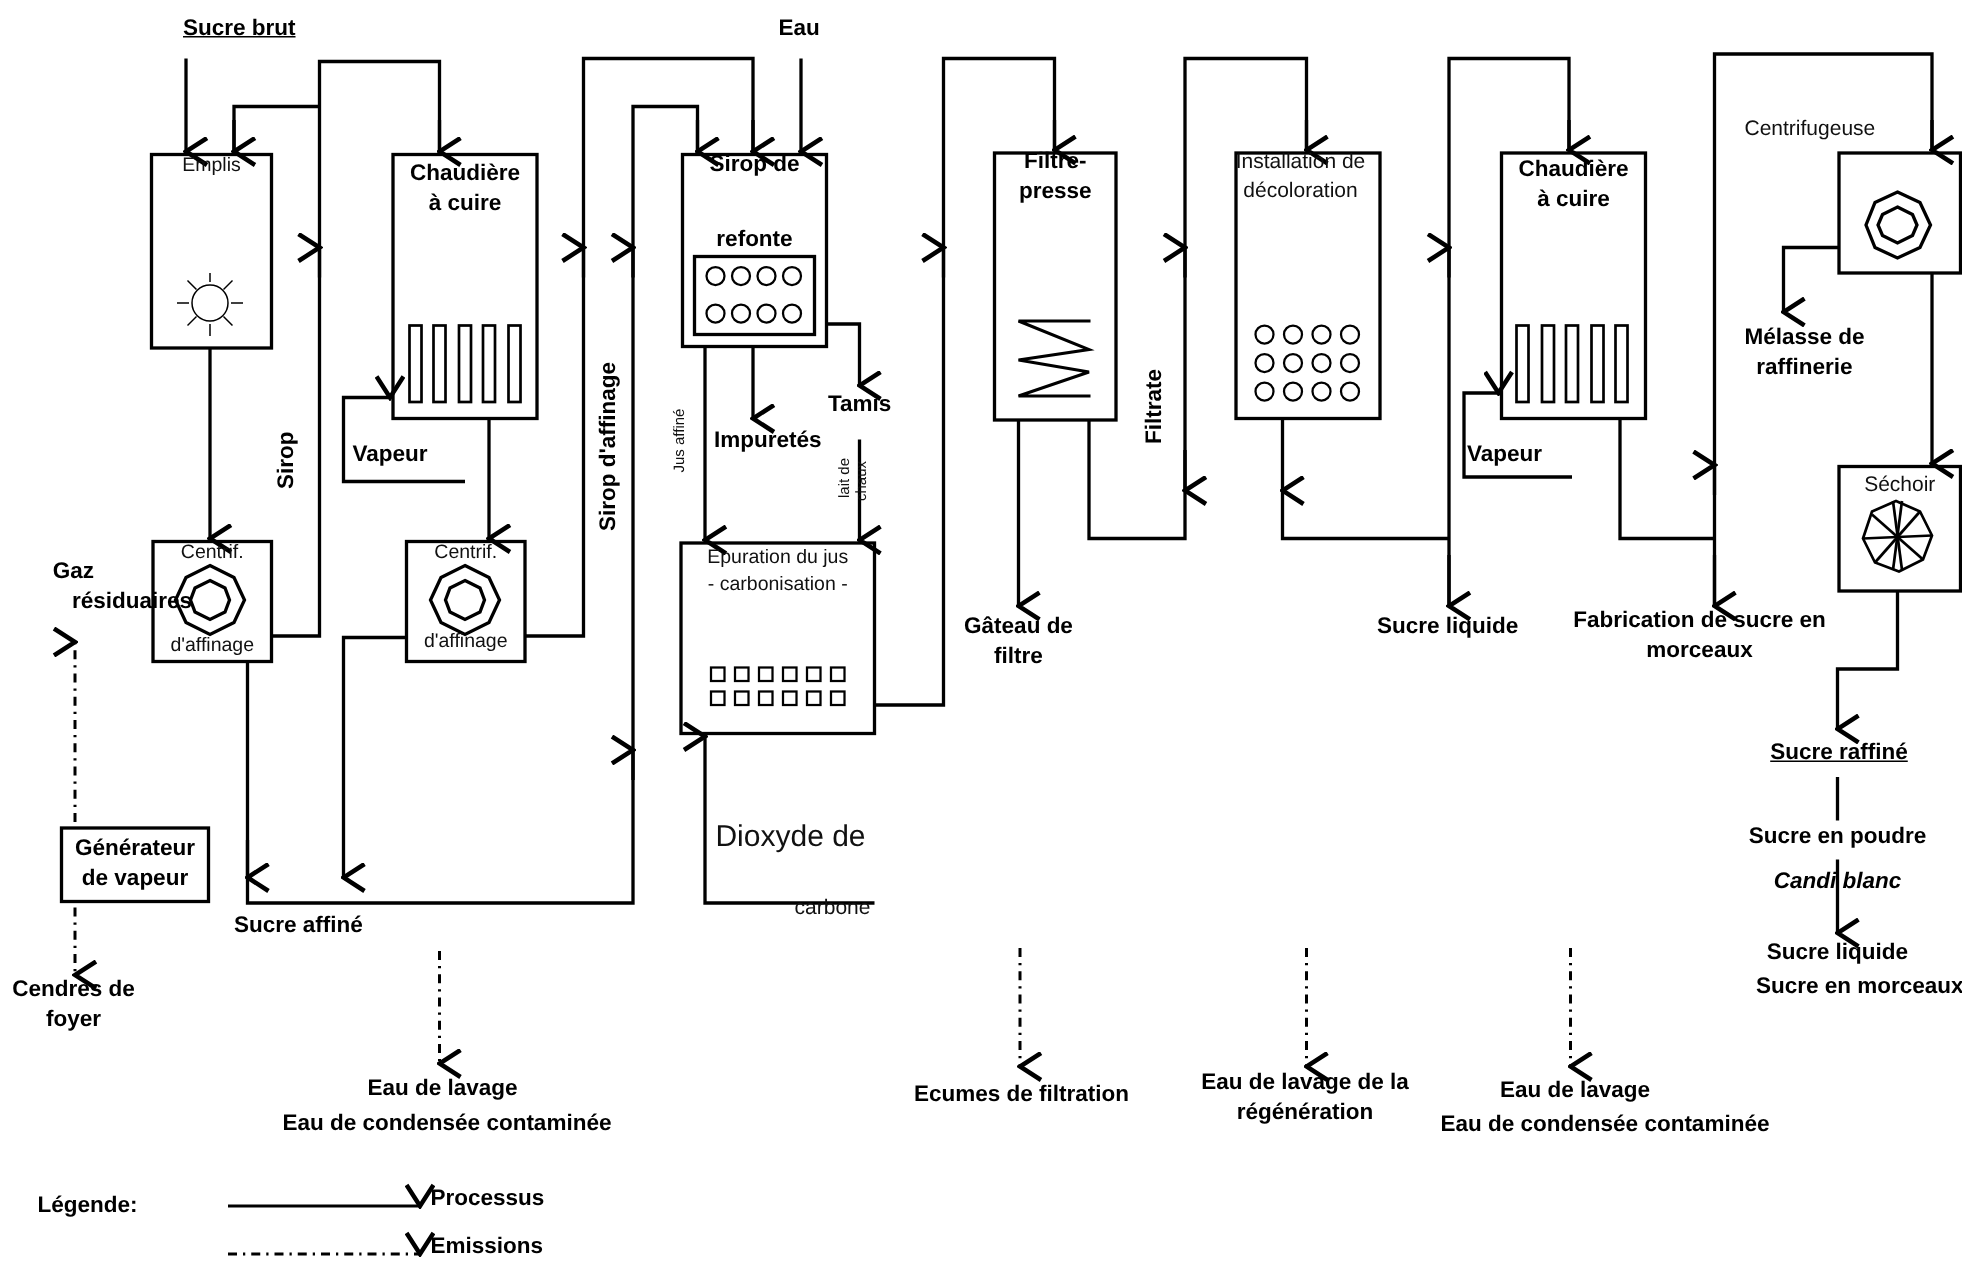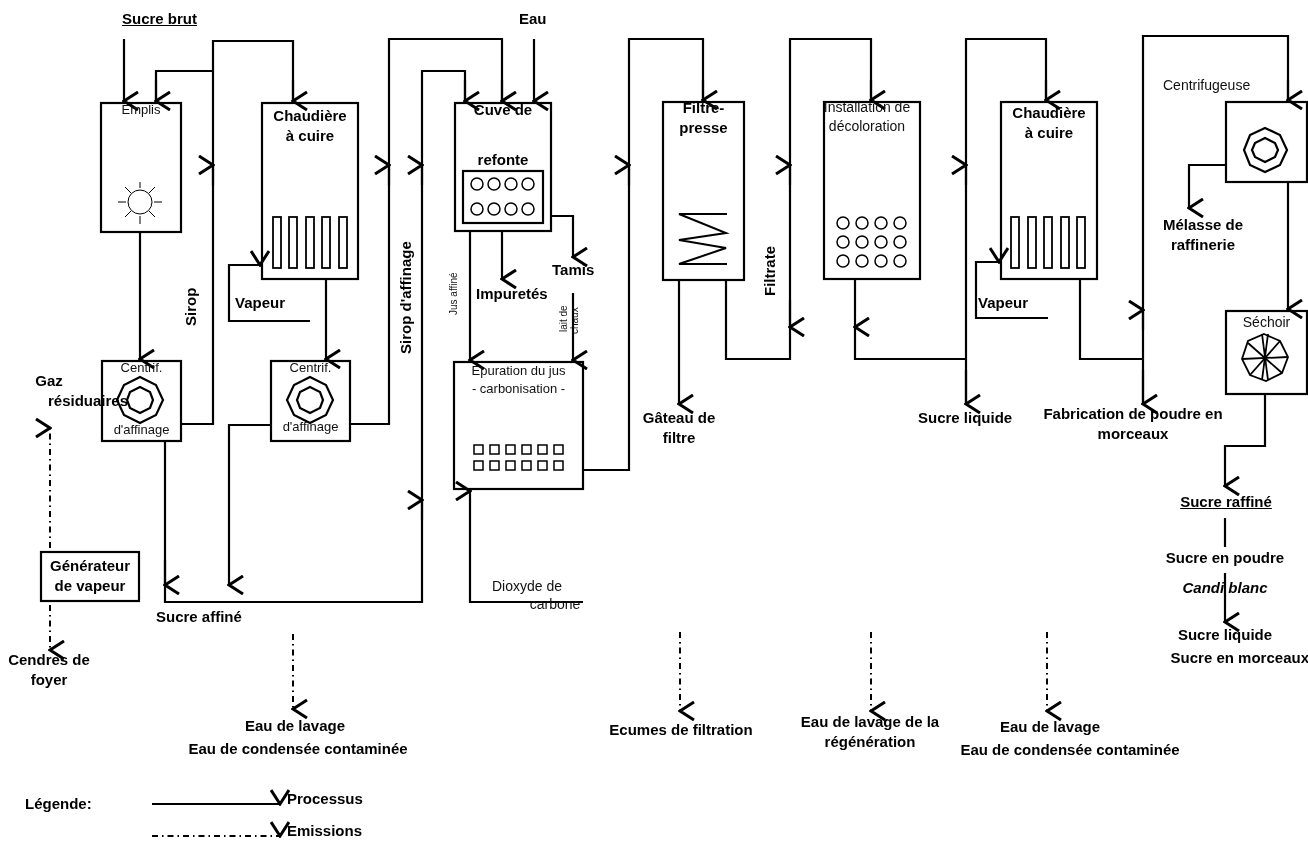--- a/index.html
+++ b/index.html
@@ -215,21 +215,21 @@
 
 <div class="lbl thin" style="left:101px;top:102px;width:80px;">Emplis</div>
 <div class="lbl b" style="left:262px;top:106px;width:96px;">Chaudière</div>
 <div class="lbl b" style="left:262px;top:126px;width:96px;">à cuire</div>
 
 <div class="lbl thin" style="left:102px;top:360px;width:79px;">Centrif.</div>
 <div class="lbl thin" style="left:102px;top:422px;width:79px;">d'affinage</div>
 <div class="lbl thin" style="left:271px;top:360px;width:79px;">Centrif.</div>
 <div class="lbl thin" style="left:271px;top:419px;width:79px;">d'affinage</div>
 
-<div class="lbl b" style="left:455px;top:100px;width:96px;">Cuve de</div>
+<div class="lbl b" style="left:455px;top:100px;width:96px;">Sirop de</div>
 <div class="lbl b" style="left:455px;top:118px;width:96px;margin-top:32px;">refonte</div>
 
 <div class="lbl thin" style="left:454px;top:363px;width:129px;">Epuration du jus</div>
 <div class="lbl thin" style="left:454px;top:381px;width:129px;">- carbonisation -</div>
 
 <div class="lbl b" style="left:663px;top:98px;width:81px;">Filtre-</div>
 <div class="lbl b" style="left:663px;top:118px;width:81px;">presse</div>
 
 <div class="lbl thin" style="left:804px;top:99px;width:126px;font-size:14px;">Installation de</div>
 <div class="lbl thin" style="left:804px;top:118px;width:126px;font-size:14px;">décoloration</div>
@@ -244,30 +244,30 @@
 <div class="lbl b" style="left:41px;top:576px;width:98px;">de vapeur</div>
 
 <div class="vert lbl b" style="left:181px;top:326px;">Sirop</div>
 <div class="lbl b" style="left:235px;top:293px;">Vapeur</div>
 <div class="vert lbl b" style="left:396px;top:354px;">Sirop d'affinage</div>
 <div class="vert thin" style="left:446px;top:315px;font-size:10px;">Jus affiné</div>
 <div class="lbl b" style="left:476px;top:284px;">Impuretés</div>
 <div class="lbl b" style="left:552px;top:260px;">Tamis</div>
 <div class="vert thin" style="left:558px;top:332px;font-size:10px;line-height:11px;">lait de</div>
 <div class="vert thin" style="left:569px;top:334px;font-size:10px;line-height:11px;">chaux</div>
-<div class="lbl thin" style="left:468px;top:578px;width:118px;font-size:14px;">Dioxyde de</div>
+<div class="lbl thin" style="left:468px;top:550px;width:118px;font-size:20px;">Dioxyde de</div>
 <div class="lbl thin" style="left:496px;top:596px;width:118px;font-size:14px;">carbone</div>
 <div class="vert lbl b" style="left:760px;top:296px;">Filtrate</div>
 <div class="lbl b" style="left:978px;top:293px;">Vapeur</div>
 
 <div class="lbl b" style="left:156px;top:607px;">Sucre affiné</div>
 <div class="lbl b" style="left:629px;top:408px;width:100px;">Gâteau de</div>
 <div class="lbl b" style="left:629px;top:428px;width:100px;">filtre</div>
 <div class="lbl b" style="left:918px;top:408px;">Sucre liquide</div>
-<div class="lbl b" style="left:1036px;top:404px;width:194px;">Fabrication de poudre en</div>
+<div class="lbl b" style="left:1036px;top:404px;width:194px;">Fabrication de sucre en</div>
 <div class="lbl b" style="left:1036px;top:424px;width:194px;">morceaux</div>
 <div class="lbl b" style="left:1148px;top:215px;width:110px;">Mélasse de</div>
 <div class="lbl b" style="left:1148px;top:235px;width:110px;">raffinerie</div>
 <div class="lbl b u" style="left:1174px;top:492px;width:104px;">Sucre raffiné</div>
 <div class="lbl b" style="left:1150px;top:548px;width:150px;">Sucre en poudre</div>
 <div class="lbl b" style="left:1150px;top:578px;width:150px;font-style:italic;">Candi blanc</div>
 <div class="lbl b" style="left:1150px;top:625px;width:150px;">Sucre liquide</div>
 <div class="lbl b" style="left:1145px;top:648px;width:164px;text-align:right;">Sucre en morceaux</div>
 
 <div class="lbl b" style="left:20px;top:371px;width:58px;">Gaz</div>

